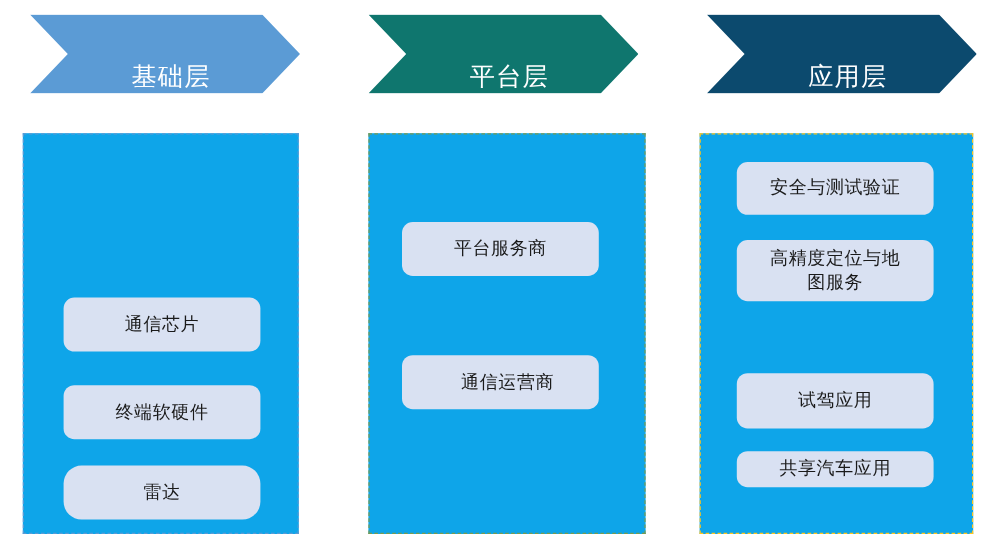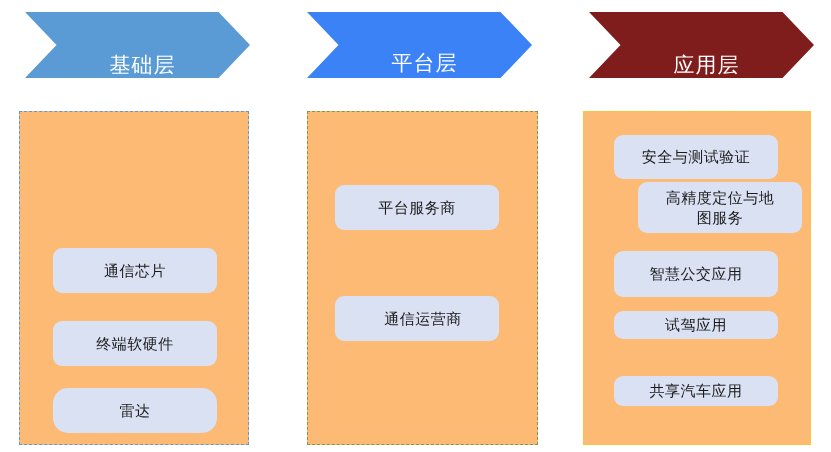--- a/index.html
+++ b/index.html
@@ -24,29 +24,29 @@
     color:#ffffff;
     font-size:21px;
     letter-spacing:1px;
     line-height:1;
     padding-left:10px;
     white-space:nowrap;
     user-select:none;
     margin-top:39px;
   }
   #chev-1{left:25px;top:12px;width:225px;background:#5B9BD5;}
-  #chev-2{left:307px;top:12px;width:225px;background:#3b82f6;font-family:Liberation Mono, monospace;}
-  #chev-3{left:589px;top:12px;width:225px;background:#7f1d1d;}
+  #chev-2{left:307px;top:12px;width:225px;background:#0f766e;}
+  #chev-3{left:589px;top:12px;width:225px;background:#0c4a6e;}
 
   
   .panel{
     position:absolute;
     top:111px;
     height:334px;
-    background:#fdba74;
+    background:#0ea5e9;
     box-sizing:border-box;
   }
   #panel-1{left:19px;width:230px;border:1.4px dashed #5B9BD5;}
   #panel-2{left:307px;width:231px;border:1.4px dashed #7B9B4E;}
   #panel-3{left:583px;width:228px;border:1.4px dashed #FFC61E;}
 
   
   .item{
     position:absolute;
     background:#D9E1F2;
@@ -71,23 +71,23 @@
   #c1-i2{top:276px;border-radius:15px;}
 
   
   .col2 .item{left:27px;width:164px;height:45px;}
   #c2-i0{top:73px;}
   #c2-i1{top:184px;padding-left:12px;}
 
   
   .col3 .item{left:30px;width:164px;}
   #c3-i0{top:23px;height:44px;}
-  #c3-i1{top:70px;height:51px;margin-left:24px;}
+  #c3-i1{top:88px;height:51px;}
   #c3-i2{top:139px;height:46px;}
-  #c3-i3{top:199px;height:28px;}
+  #c3-i3{top:199px;height:46px;}
   #c3-i4{top:264px;height:30px;}
 </style>
 </head>
 <body>
 
 <div id="canvas">
 
   <div class="chev" id="chev-1">
     <span class="chev-label">基础层</span>
   </div>
@@ -121,23 +121,20 @@
   </div>
 
   <div class="panel col3" id="panel-3">
     <div class="item" id="c3-i0">
       <span class="item-label">安全与测试验证</span>
     </div>
     <div class="item" id="c3-i1">
       <span class="item-label">高精度定位与地
 图服务</span>
     </div>
-    <div class="item" id="c3-i2">
-      <span class="item-label">智慧公交应用</span>
-    </div>
     <div class="item" id="c3-i3">
       <span class="item-label">试驾应用</span>
     </div>
     <div class="item" id="c3-i4">
       <span class="item-label">共享汽车应用</span>
     </div>
   </div>
 
 </div>
 

